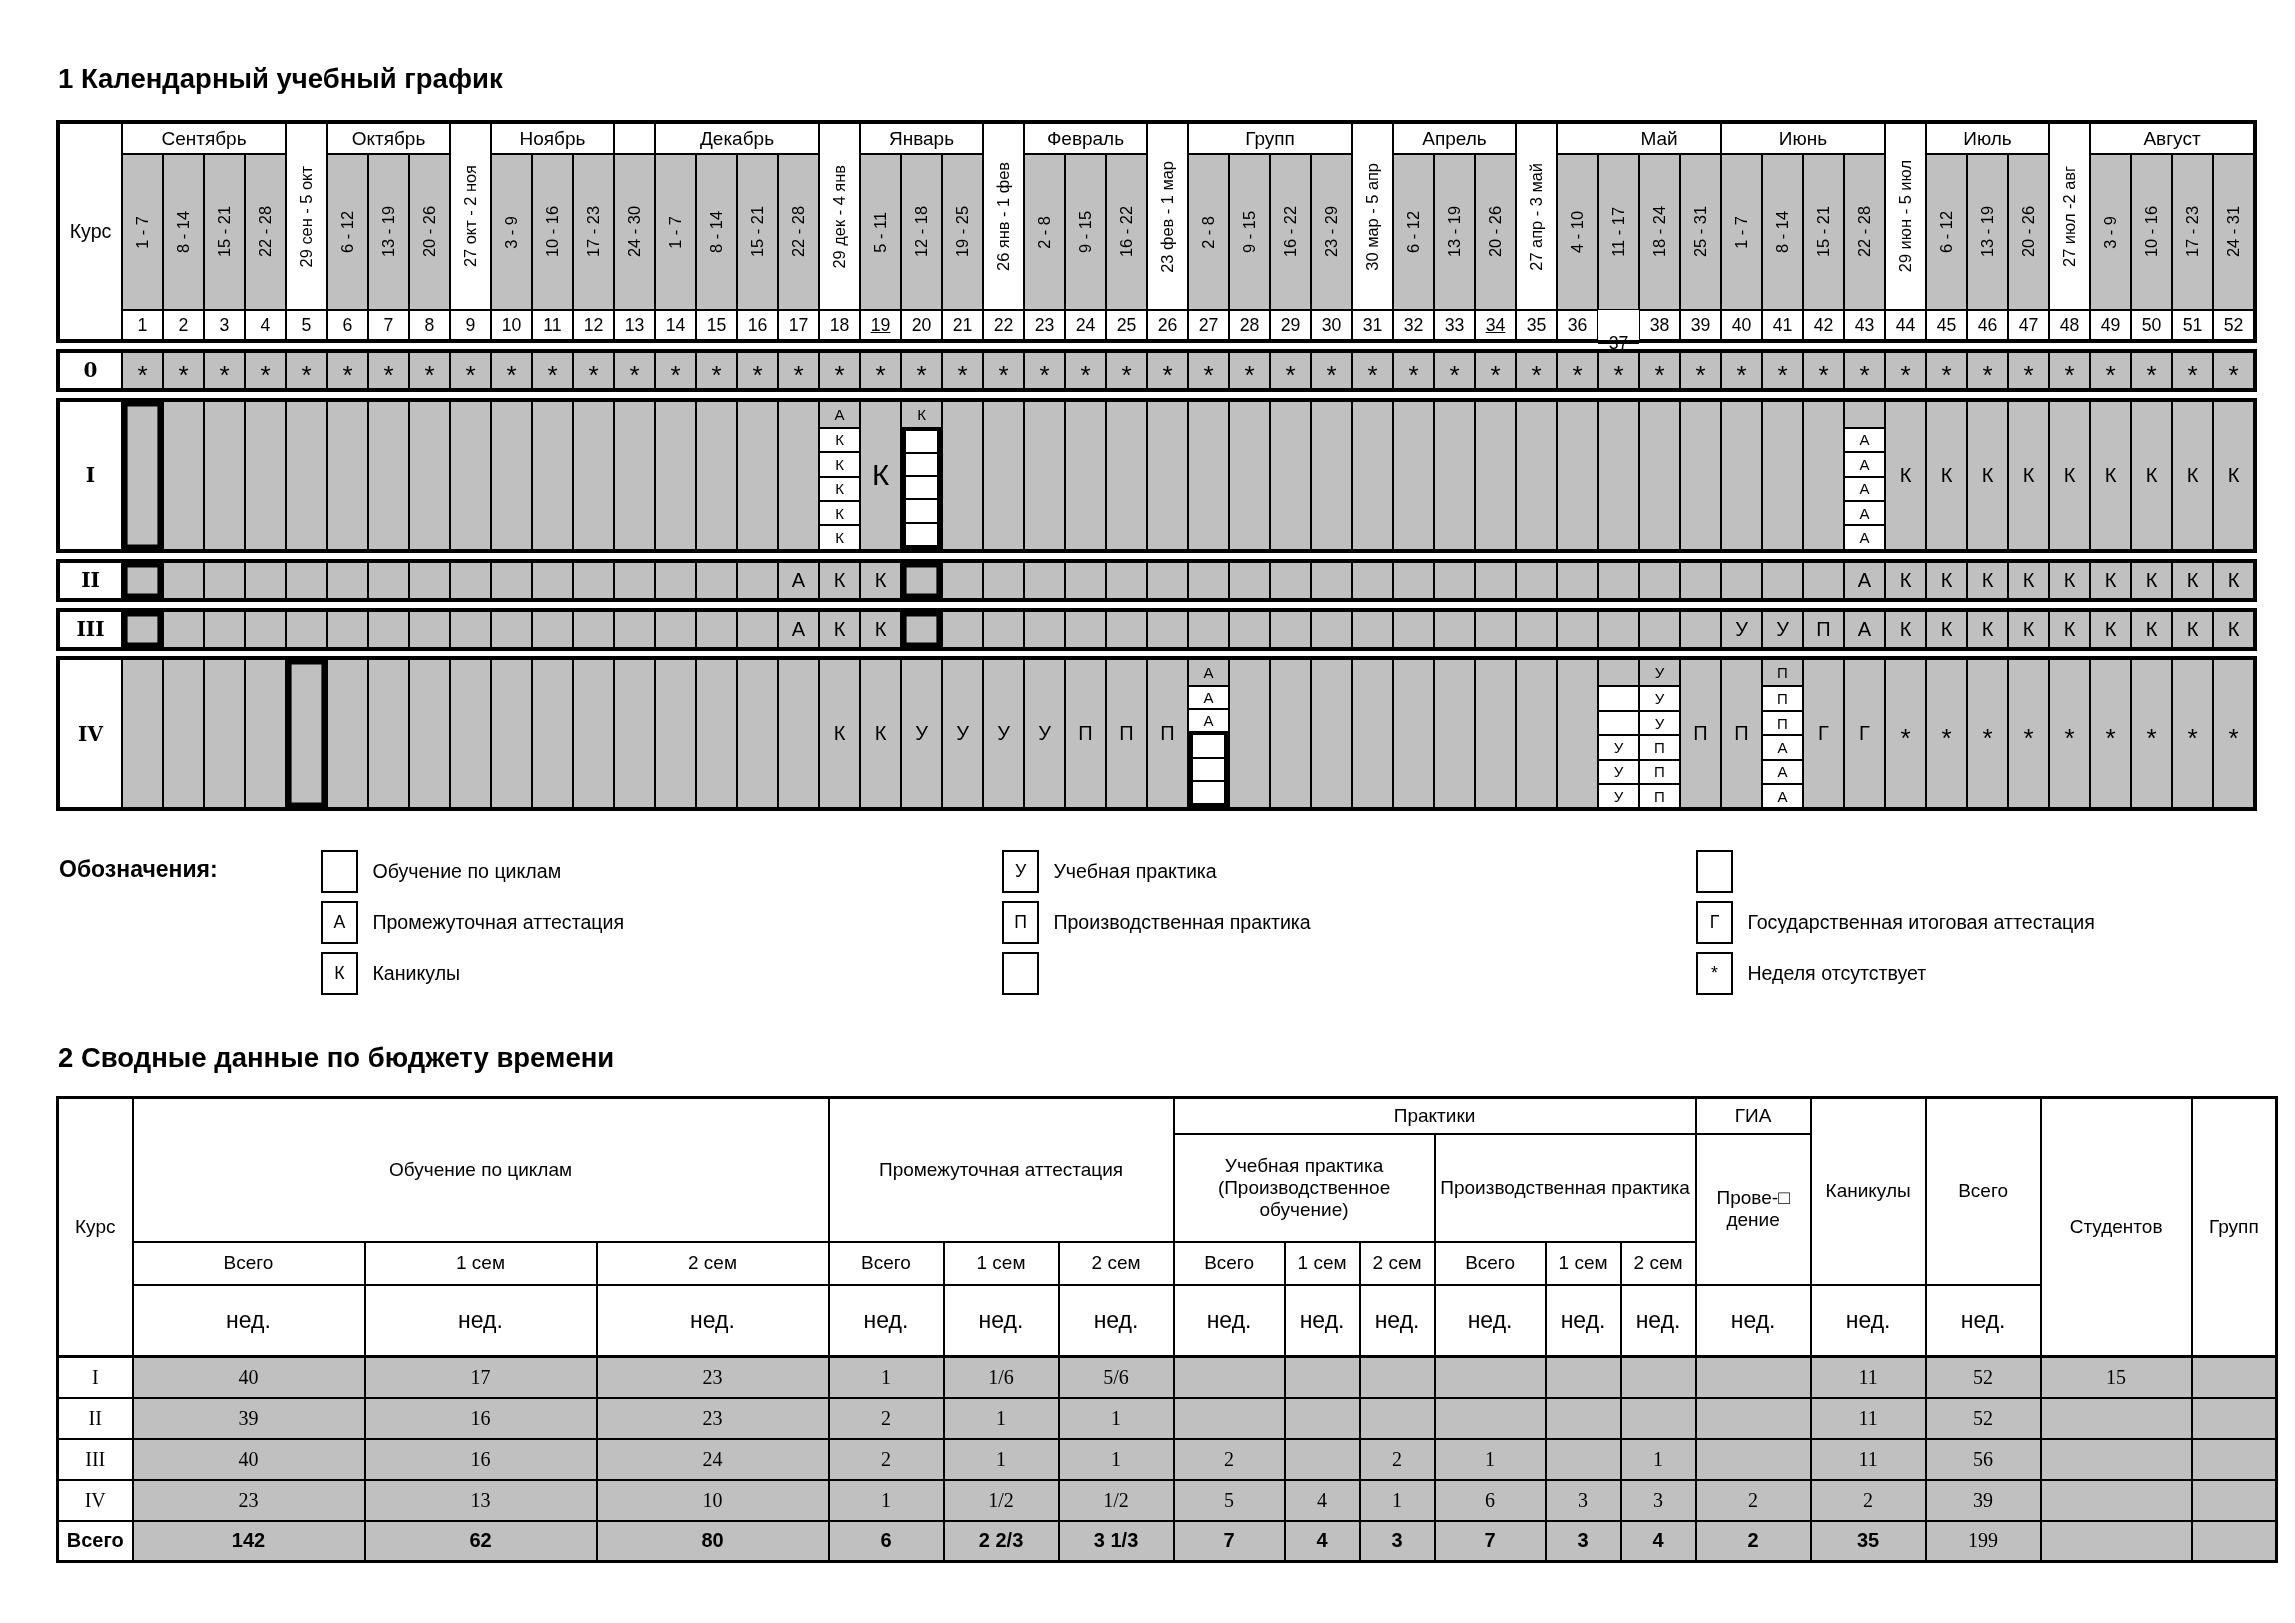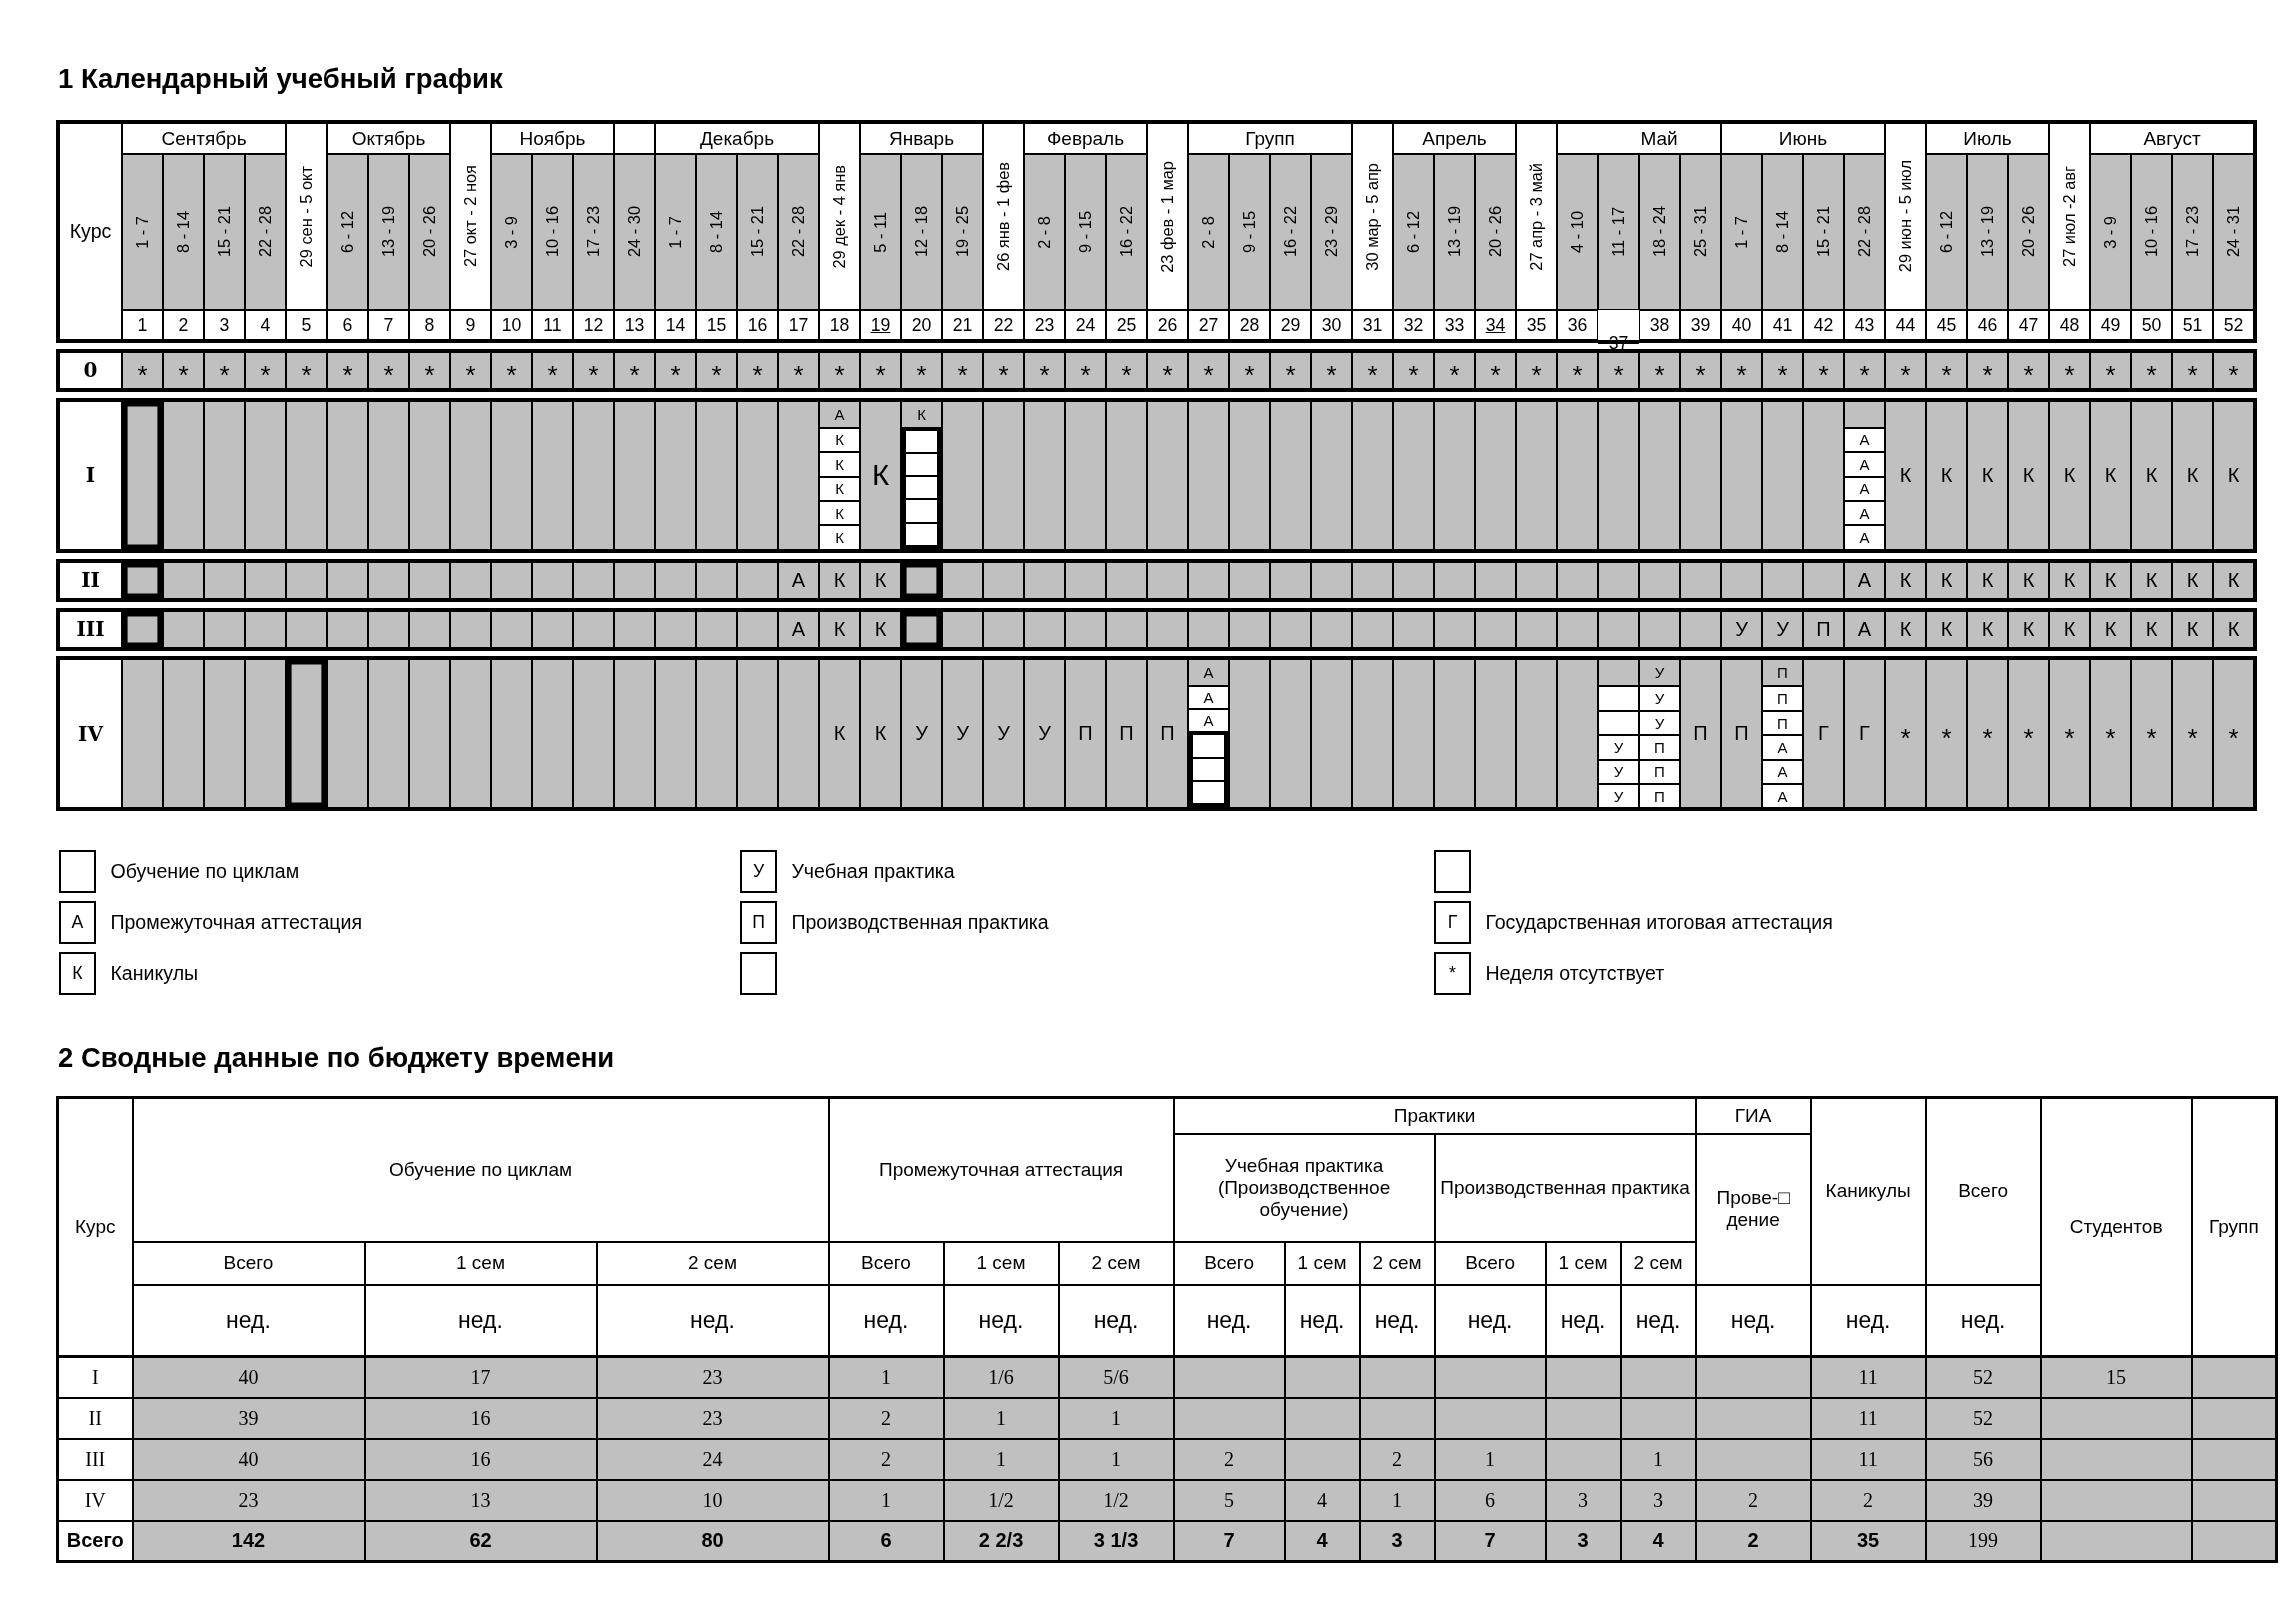--- a/index.html
+++ b/index.html
@@ -872,20 +872,21 @@
           <span class="star">*</span>
         </div>
         <div class="cell starcell">
           <span class="star">*</span>
         </div>
       </div>
     </div>
 </div>
 
 <div id="legend">
+  <div class="leg-title">Обозначения:</div>
   <div class="leg-col leg-c1">
     <div class="leg-item">
       <div class="leg-box"></div>
       <div class="leg-label">Обучение по циклам</div>
     </div>
     <div class="leg-item">
       <div class="leg-box">А</div>
       <div class="leg-label">Промежуточная аттестация</div>
     </div>
     <div class="leg-item">

